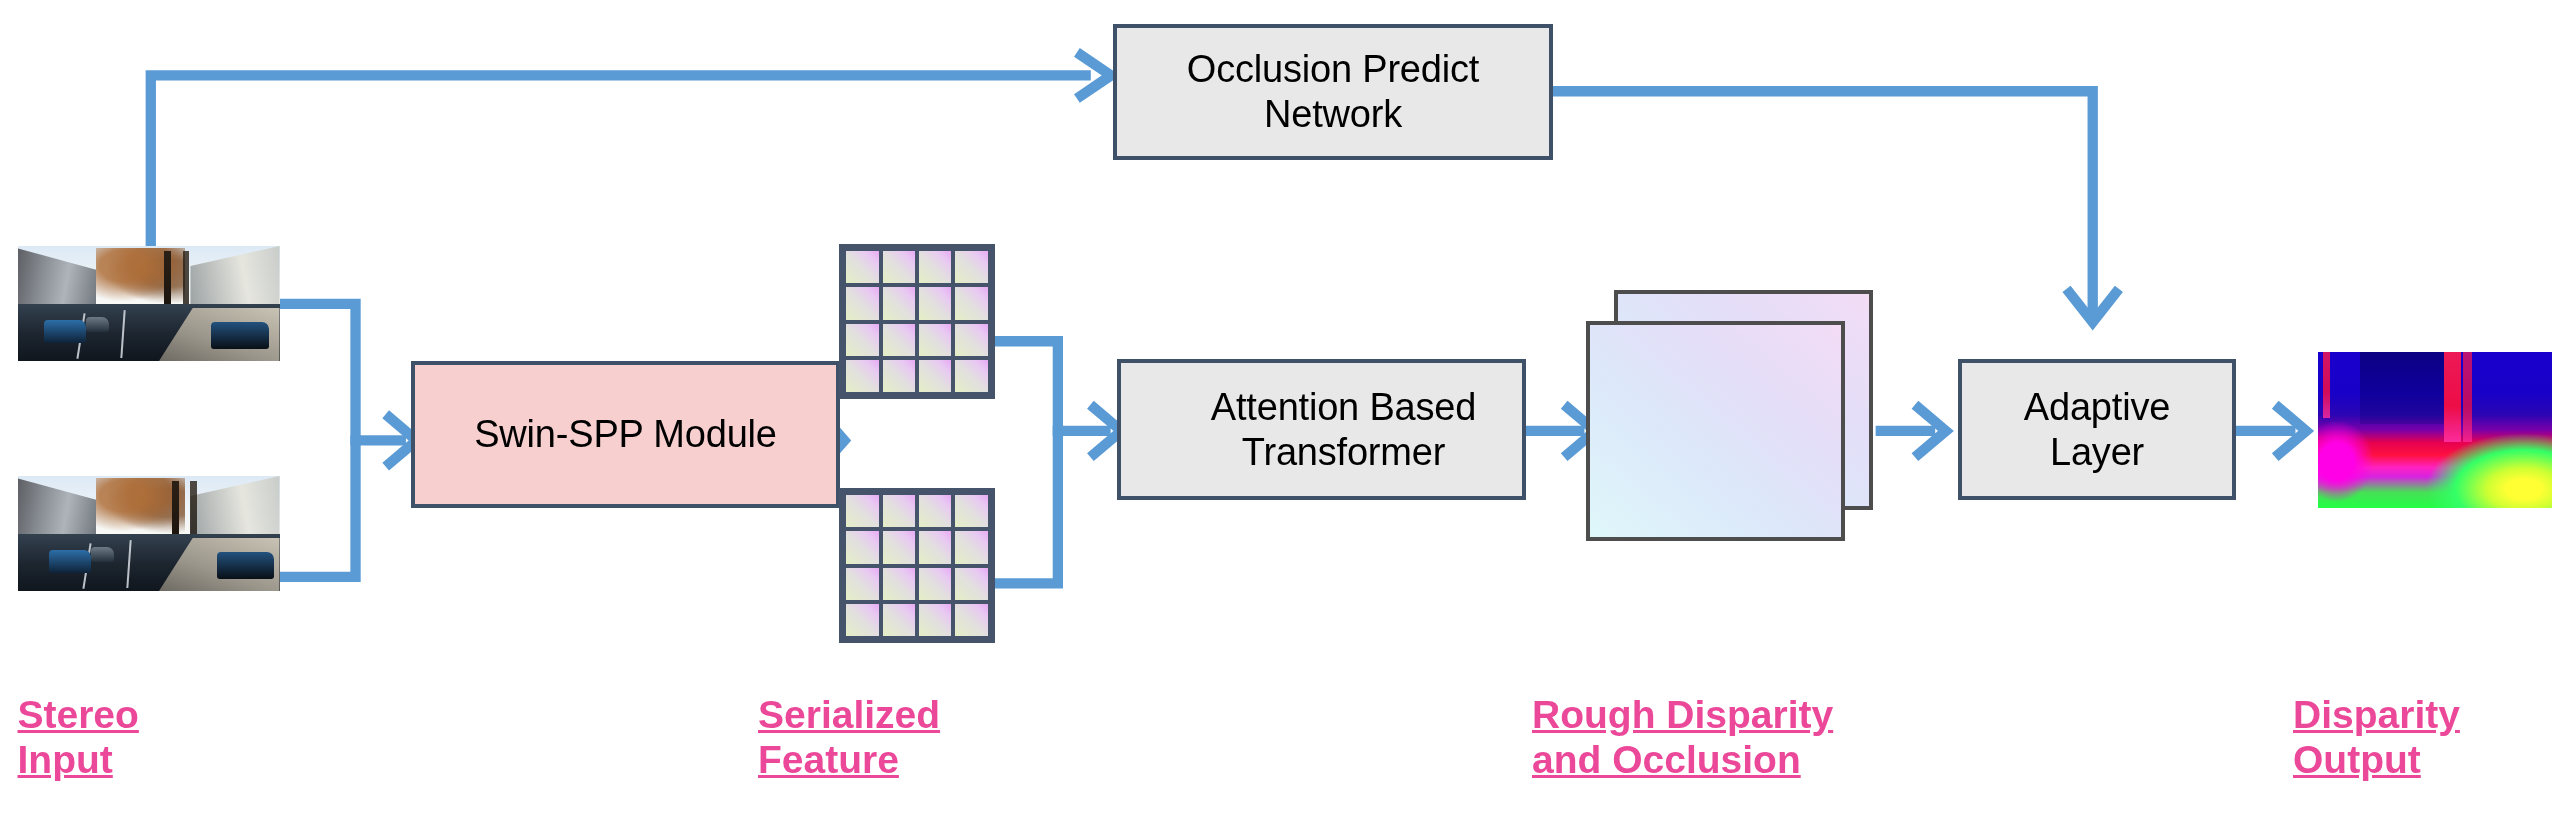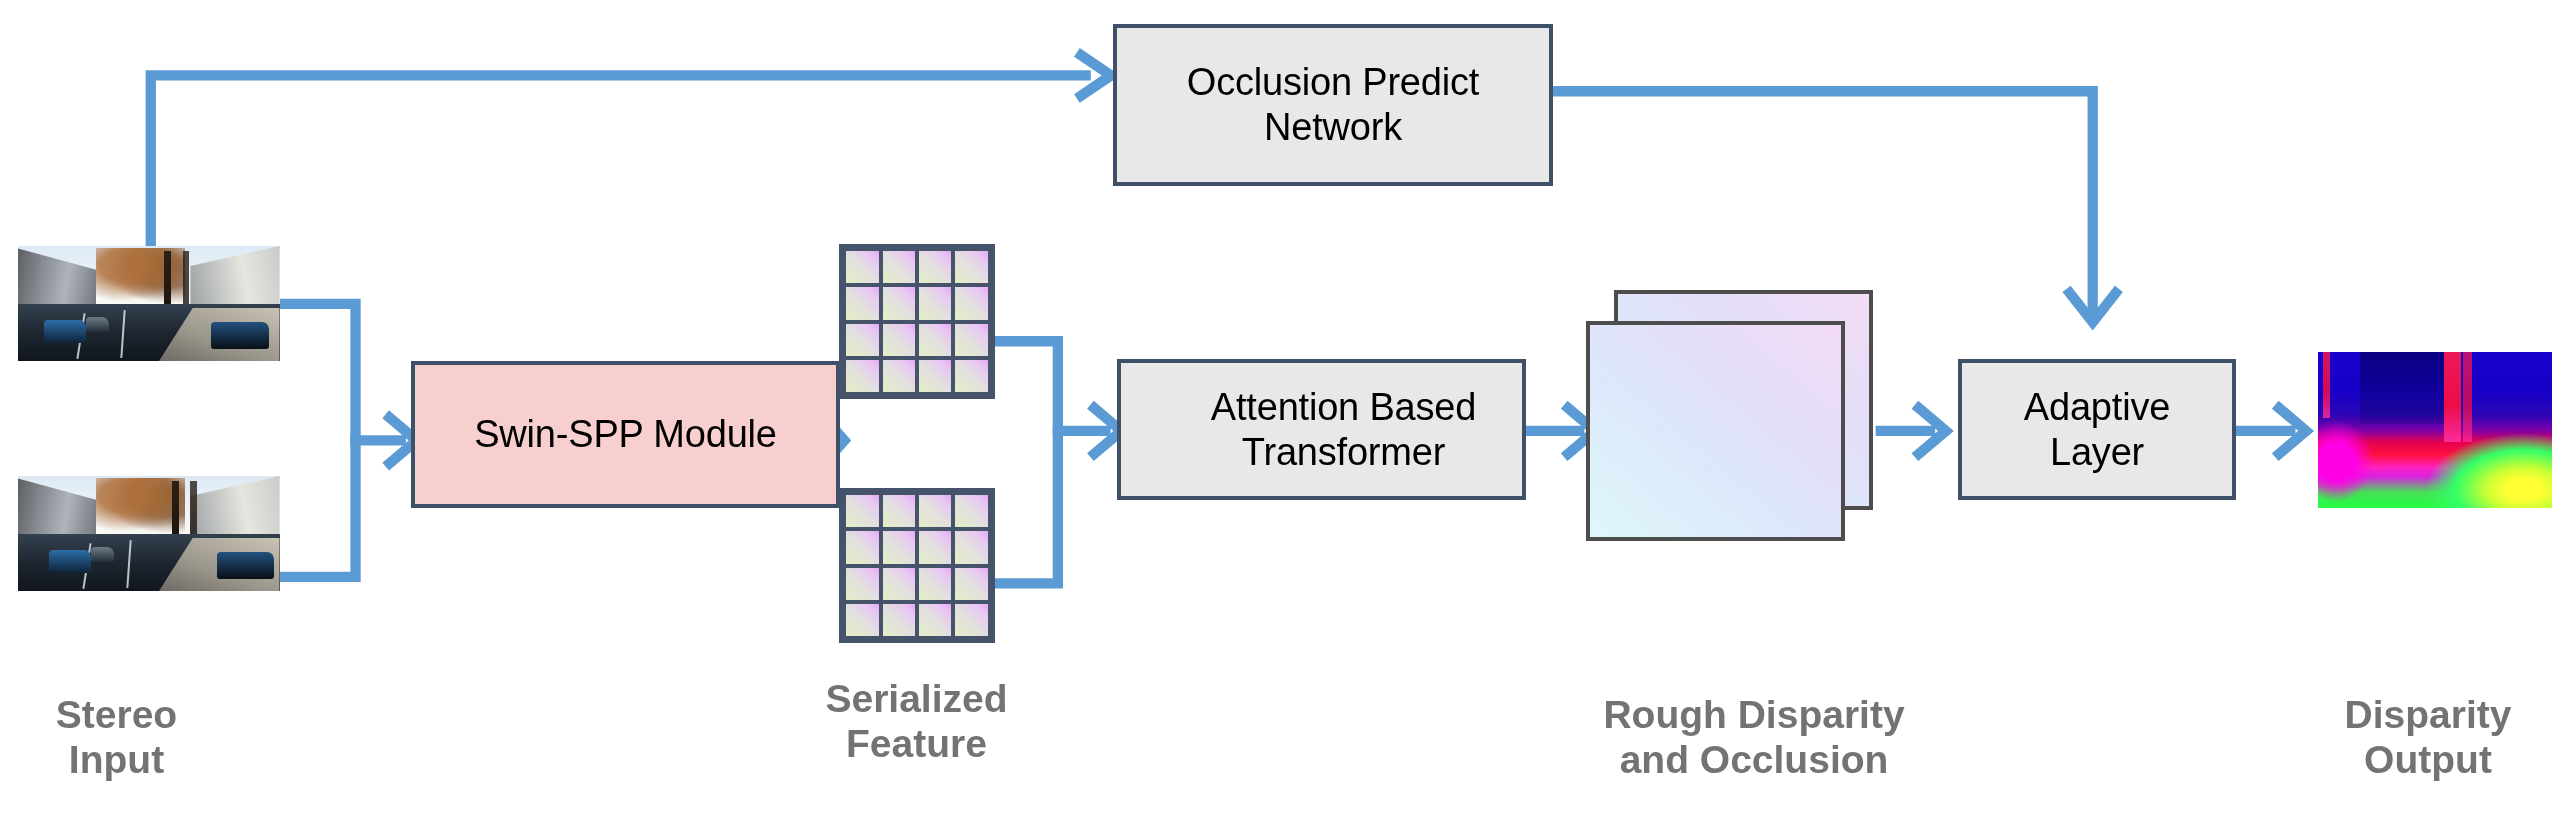--- a/index.html
+++ b/index.html
@@ -32,25 +32,25 @@
     color: #000000;
     line-height: 1.18;
     white-space: pre-line;
     letter-spacing: -0.2px;
   }
   .proc-box.pink { background: #F7CFCF; }
 
   
   .caption {
     position: absolute;
-    text-align: center;
-    color: #737373;
+    color: #ec4899;
     font-weight: bold;
     line-height: 1.16;
     white-space: pre-line;
+    text-decoration: underline;
   }
   .caption.cond { font-family: "Liberation Sans Narrow", "Liberation Sans", sans-serif; }
 
   
   .feat-grid {
     position: absolute;
     box-sizing: border-box;
     border: 4px solid #45536B;
     display: grid;
     grid-template-columns: repeat(4, 1fr);
@@ -207,21 +207,21 @@
     <div class="trunk" style="left:66%; height:66%; opacity:.8;"></div>
     <div class="road"></div>
     <div class="walk"></div>
     <div class="lane" style="left:26%; bottom:2%; width:1.6px; height:40%; transform:rotate(9deg);"></div>
     <div class="lane" style="left:42%; bottom:2%; width:1.6px; height:42%; transform:rotate(4deg);"></div>
     <div class="car" style="left:12%; top:64%; width:16%; height:20%; background:linear-gradient(180deg,#2C6EA8,#0E2238);"></div>
     <div class="car" style="left:28%; top:62%; width:9%; height:13%; background:linear-gradient(180deg,#6E7A86,#23303C);"></div>
     <div class="car" style="left:76%; top:66%; width:22%; height:24%; background:linear-gradient(180deg,#23527F,#090F16);"></div>
   </div>
 
-  <div class="node proc-box" style="left:1113px; top:24px; width:440px; height:162px; font-size:38px;">
+  <div class="node proc-box" style="left:1113px; top:24px; width:440px; height:136px; font-size:38px;">
     <span>Occlusion Predict
 Network</span>
   </div>
 
   <div class="node proc-box pink" style="left:411px; top:361px; width:429px; height:147px; font-size:38px;">
     <span>Swin-SPP Module</span>
   </div>
 
   <div class="node proc-box" style="left:1117px; top:359px; width:409px; height:141px; font-size:38px;padding-left:44px;">
     <span>Attention Based
@@ -277,21 +277,21 @@
   <div class="disp" style="left:2318px; top:352px; width:234px; height:156px;">
     <div class="darkband"></div>
     <div class="streak" style="left:54%; width:7%;"></div>
     <div class="streak" style="left:62%; width:4%; opacity:.7;"></div>
     <div class="streak" style="left:2%; width:3%; bottom:58%; opacity:.8;"></div>
   </div>
 
   <div class="caption cond" style="left:17.5px; top:692px; width:198px; font-size:39px;">Stereo
 Input</div>
 
-  <div class="caption" style="left:758px; top:676px; width:317px; font-size:39px;">Serialized
+  <div class="caption" style="left:758px; top:692px; width:317px; font-size:39px;">Serialized
 Feature</div>
 
   <div class="caption" style="left:1532px; top:692px; width:444px; font-size:39px;">Rough Disparity
 and Occlusion</div>
 
   <div class="caption" style="left:2293px; top:692px; width:270px; font-size:39px;">Disparity
 Output</div>
 
 </div>
 

